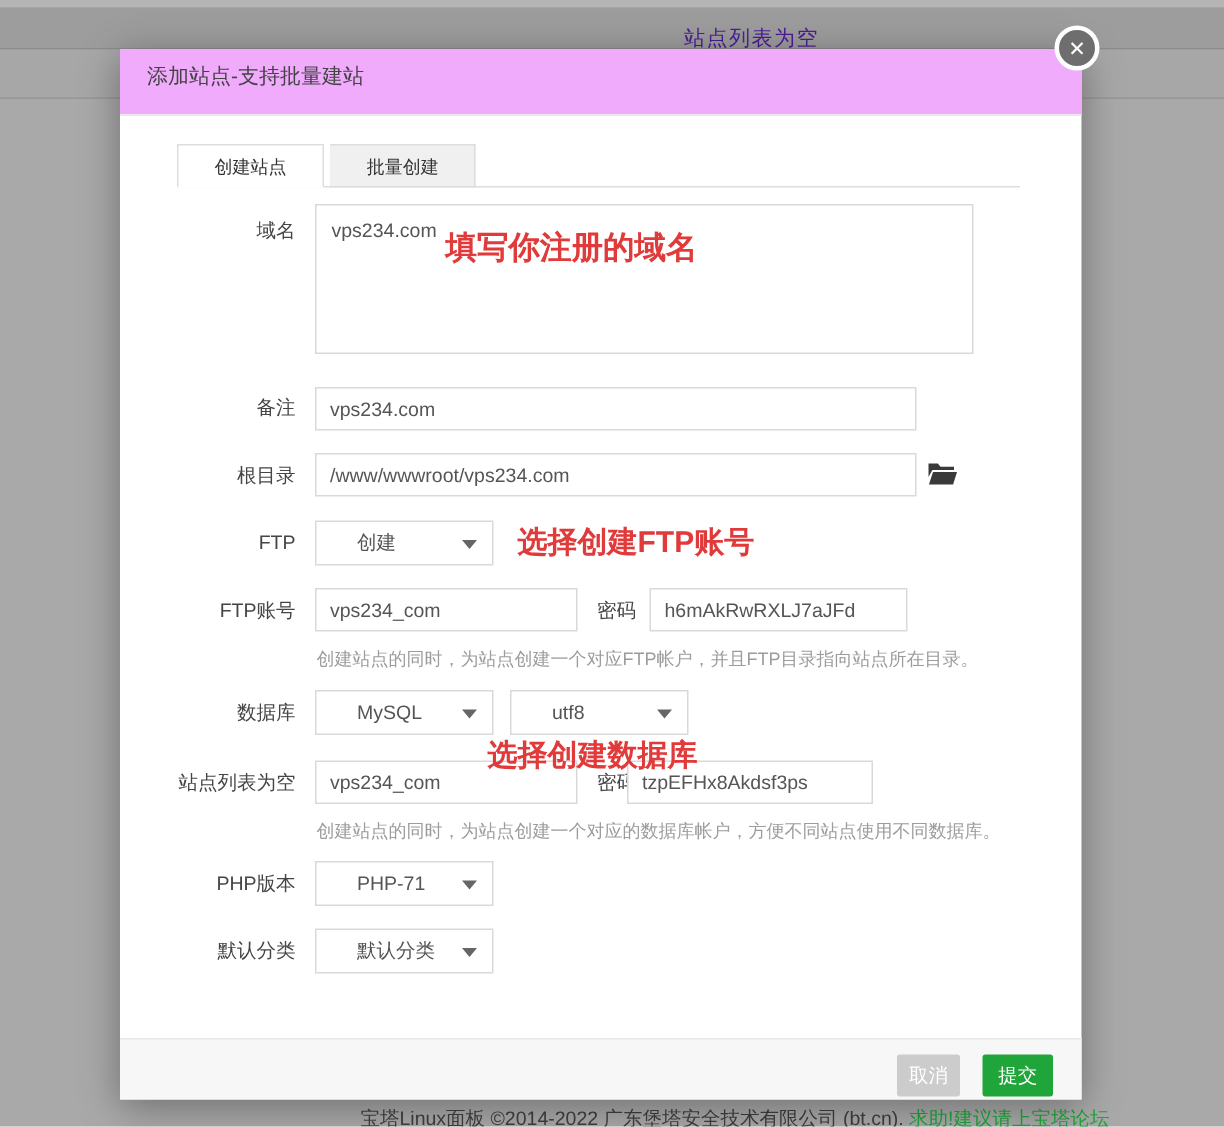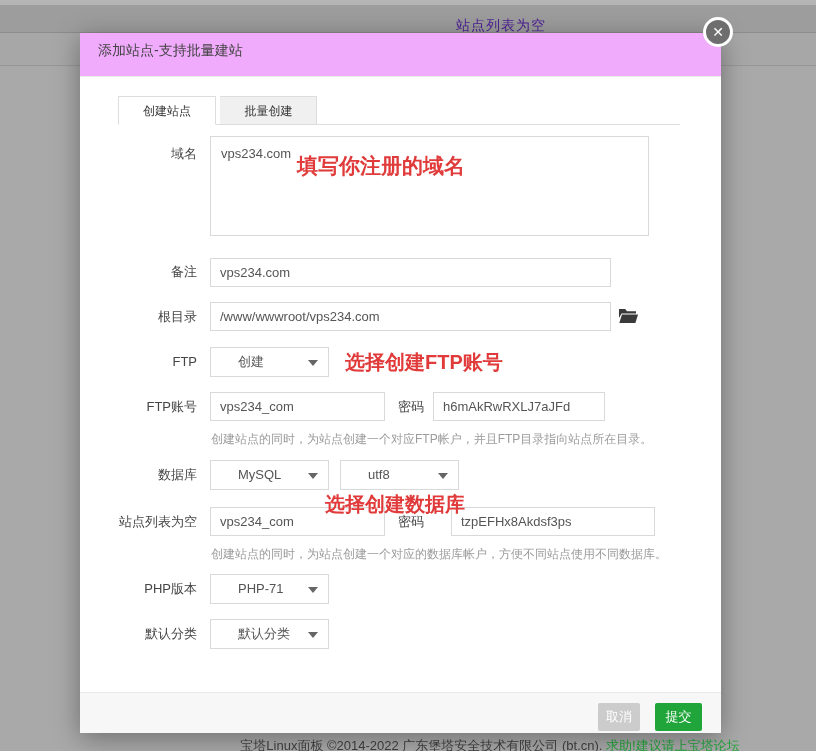--- a/index.html
+++ b/index.html
@@ -129,21 +129,21 @@
   </div>
   <div class="tselect" style="left:260px; top:427px">
     <span>utf8</span>
     <span class="caret"></span>
   </div>
   <div class="annot" style="left:245px; top:459px">选择创建数据库</div>
 
   <div class="flabel" style="top:480px">站点列表为空</div>
   <input class="tinput" style="left: 130px; top: 474px; width: 175px;" value="vps234_com">
   <div class="mini-label" style="left:318px; top:480px">密码</div>
-  <input class="tinput" style="left: 371px; top: 474px; width: 204px;" value="tzpEFHx8Akdsf3ps">
+  <input class="tinput" style="left: 338px; top: 474px; width: 164px;" value="tzpEFHx8Akdsf3ps">
   <div class="help" style="top:513px">创建站点的同时，为站点创建一个对应的数据库帐户，方便不同站点使用不同数据库。</div>
 
   <div class="flabel" style="top:547px">PHP版本</div>
   <div class="tselect" style="left:130px; top:541px">
     <span>PHP-71</span>
     <span class="caret"></span>
   </div>
 
   <div class="flabel" style="top:592px">默认分类</div>
   <div class="tselect" style="left:130px; top:586px">

